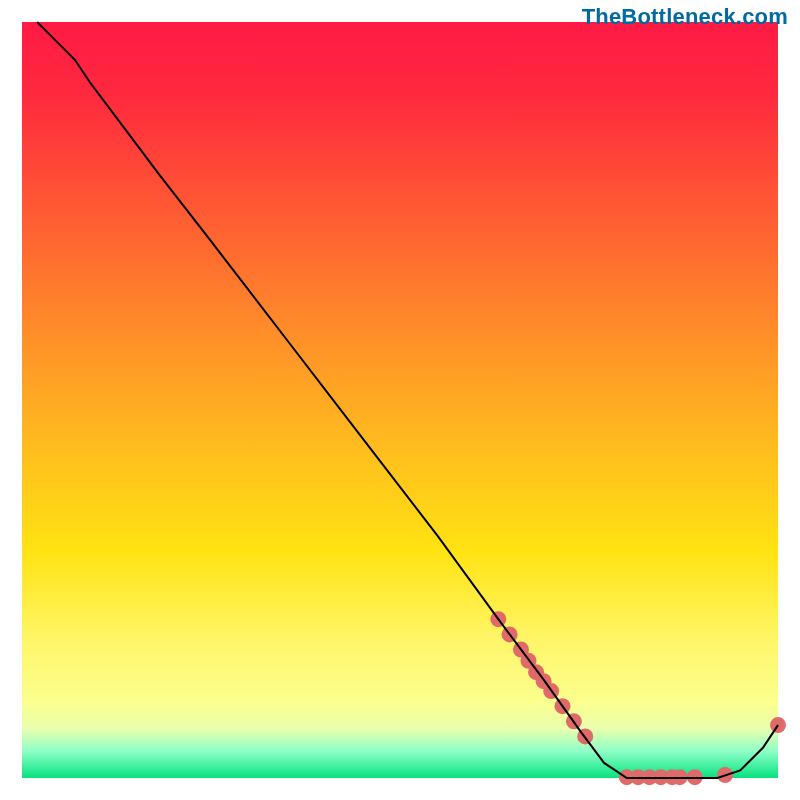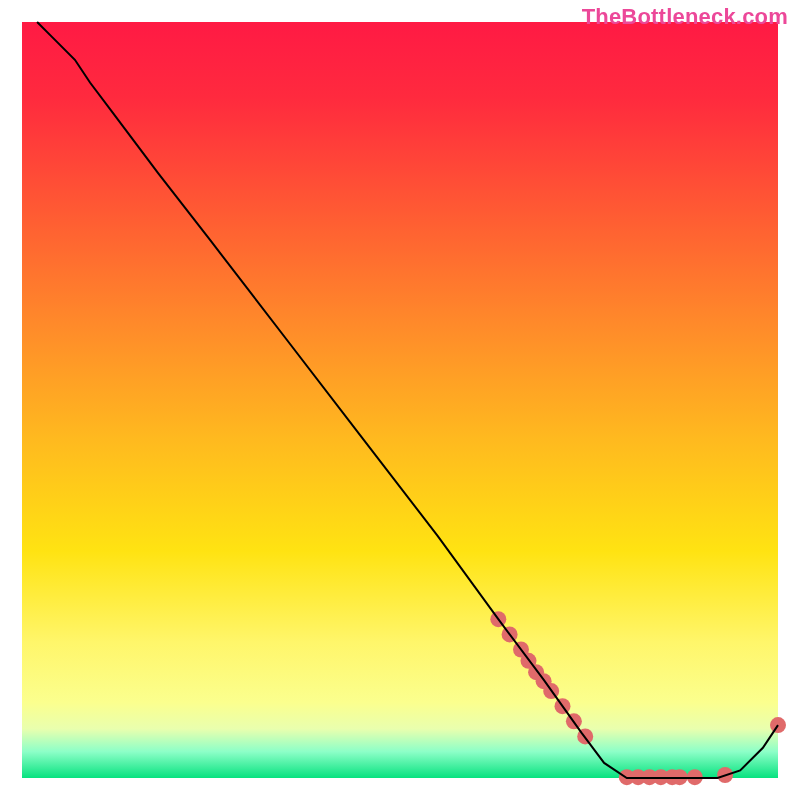--- a/index.html
+++ b/index.html
@@ -15,21 +15,21 @@
     position: relative;
     width: 800px;
     height: 800px;
   }
   .watermark {
     position: absolute;
     top: 4px;
     right: 12px;
     font-size: 22px;
     font-weight: 600;
-    color: #ec4899;
+    color: #0369a1;
     letter-spacing: 0.2px;
     z-index: 3;
   }
   svg.plot {
     position: absolute;
     left: 0;
     top: 0;
     width: 800px;
     height: 800px;
   }

